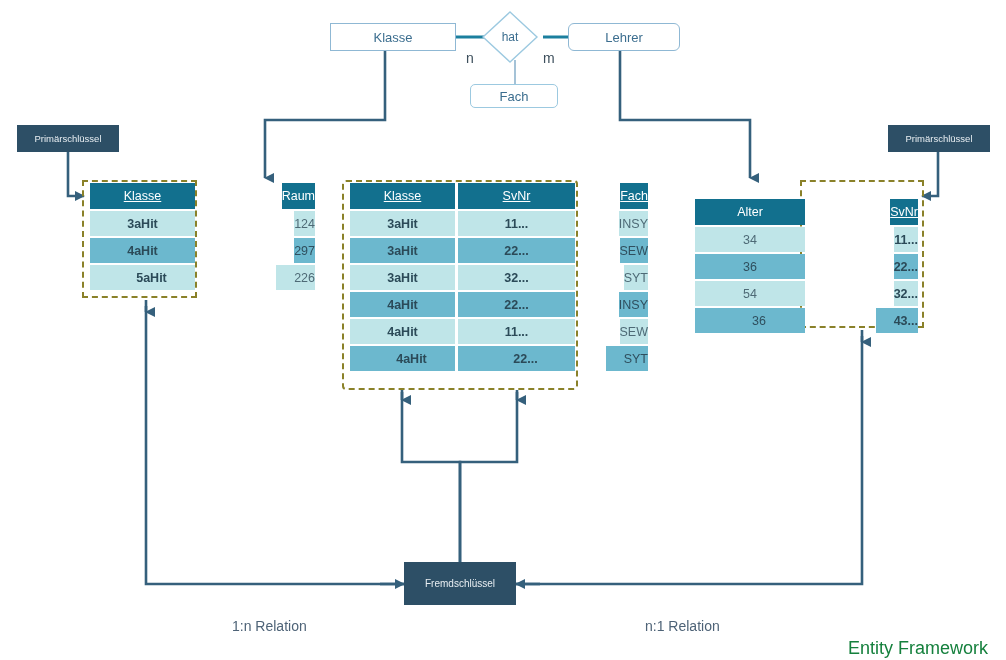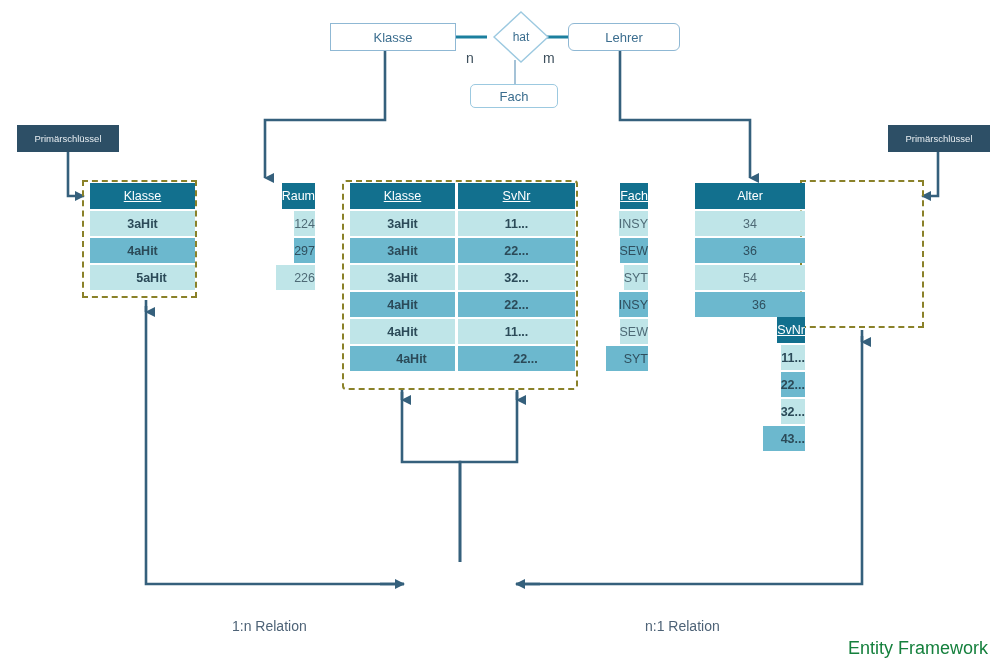--- a/index.html
+++ b/index.html
@@ -126,21 +126,21 @@
   </svg>
 
   <div class="er-box" style="left:330px; top:23px; width:126px; height:28px;">
     <span>Klasse</span>
   </div>
 
   <div class="er-box" style="left:568px; top:23px; width:112px; height:28px;border-radius:6px;">
     <span>Lehrer</span>
   </div>
 
-  <div class="diamond-wrap" style="left:492px; top:10px; width:58px; height:54px;">
+  <div class="diamond-wrap" style="left:481px; top:10px; width:58px; height:54px;">
     <svg width="58" height="54">
       <polygon points="29,2 56,27 29,52 2,27" fill="#ffffff" stroke="#9cc9e0" stroke-width="1.4"></polygon>
     </svg>
     <div class="diamond-label">hat</div>
   </div>
 
   <div class="card-label" style="left:466px; top:50px;">n</div>
   <div class="card-label" style="left:543px; top:50px;">m</div>
 
   <div class="er-box rounded" style="left:470px; top:84px; width:88px; height:24px;">
@@ -148,20 +148,23 @@
   </div>
 
   <div class="key-badge" style="left:17px; top:125px; width:102px; height:27px;">
     <span>Primärschlüssel</span>
   </div>
 
   <div class="key-badge" style="left:888px; top:125px; width:102px; height:27px;">
     <span>Primärschlüssel</span>
   </div>
 
+  <div class="key-badge" style="left:404px; top:562px; width:112px; height:43px; font-size:10px;">
+    <span>Fremdschlüssel</span>
+  </div>
 
   <div class="pk-outline" style="left:82px; top:180px; width:115px; height:118px;"></div>
 
   <div class="tbl" style="left:90px; top:183px;">
     <div class="col" style="width:105px;">
       <div class="cell head">
         <span class="u">Klasse</span>
       </div>
       <div class="cell r0 key">3aHit</div>
       <div class="cell r1 key">4aHit</div>
@@ -210,21 +213,21 @@
       <div class="cell r1">SEW</div>
       <div class="cell r0">SYT</div>
       <div class="cell r1">INSY</div>
       <div class="cell r0">SEW</div>
       <div class="cell r1">SYT</div>
     </div>
   </div>
 
   <div class="pk-outline" style="left:800px; top:180px; width:124px; height:148px;"></div>
 
-  <div class="tbl" style="left:695px; top:183px;flex-direction:column;">
+  <div class="tbl" style="left:695px; top:199px;">
     <div class="col" style="width:110px;">
       <div class="cell head">
         <span>Alter</span>
       </div>
       <div class="cell r0">34</div>
       <div class="cell r1">36</div>
       <div class="cell r0">54</div>
       <div class="cell r1">36</div>
     </div>
     <div class="col" style="width:110px;">

